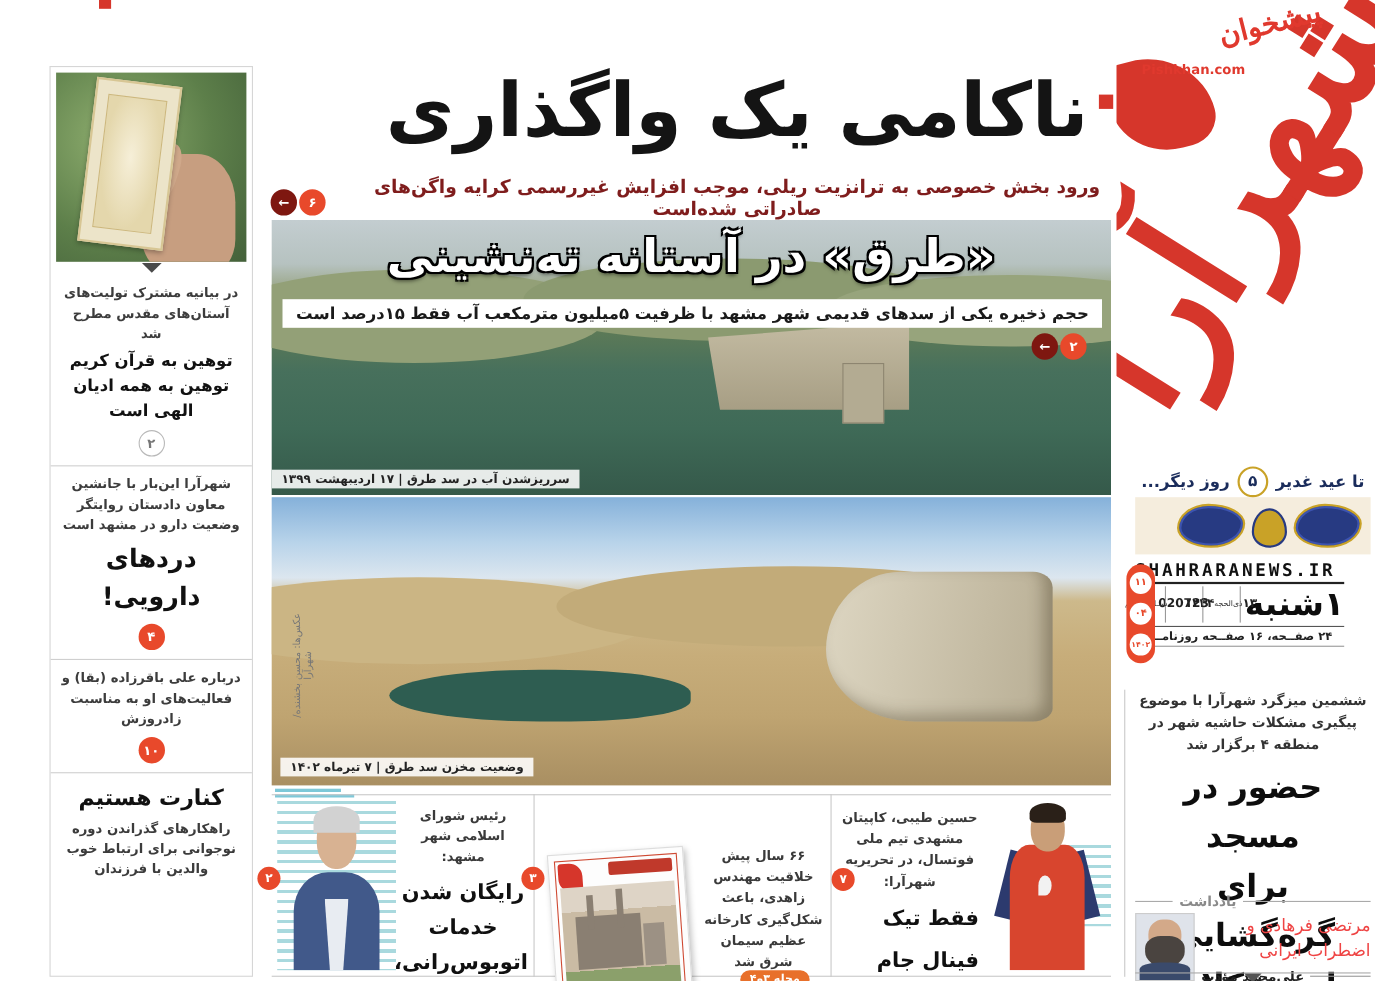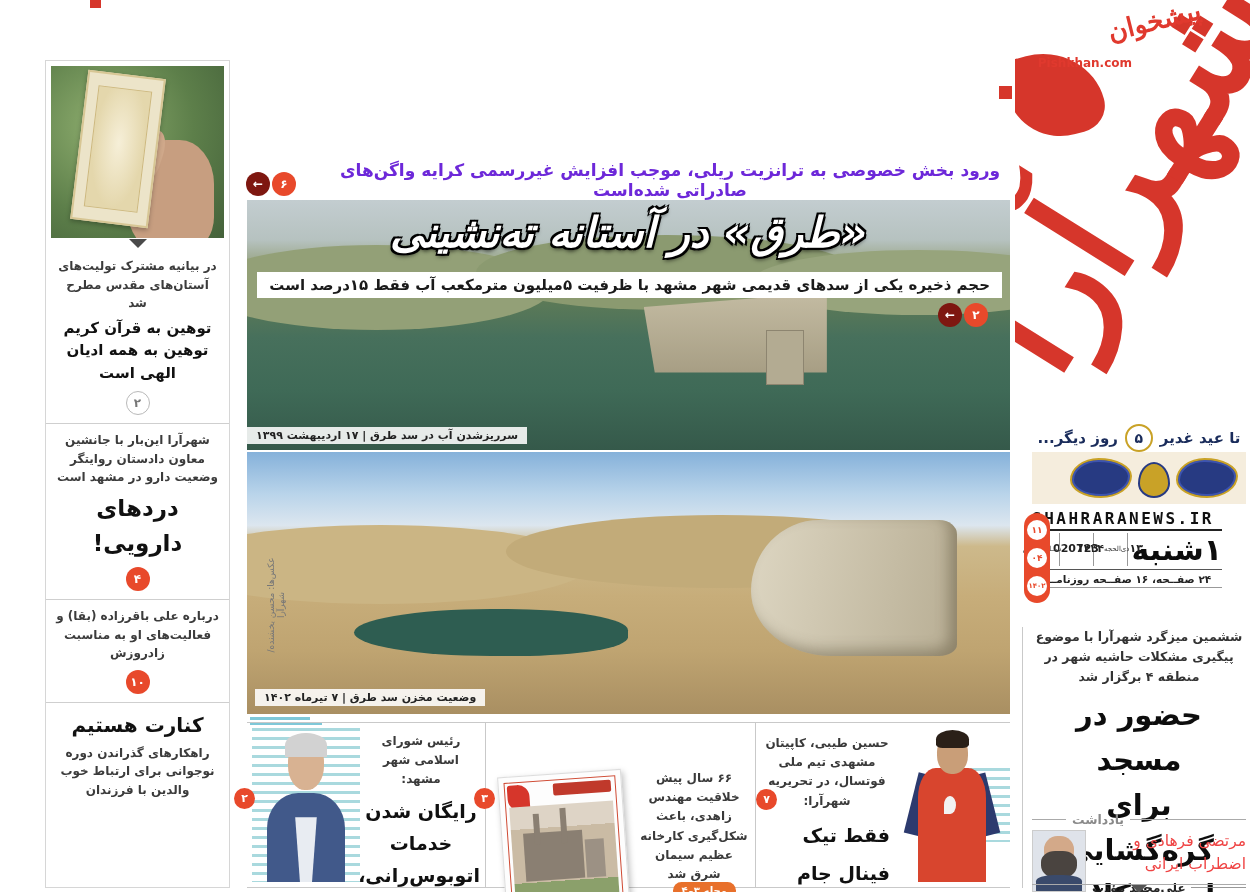--- a/index.html
+++ b/index.html
@@ -33,32 +33,32 @@
   .sb-item { padding:7px 10px 8px 10px; text-align:center; }
   .sb-item + .sb-item { border-top:1px solid #cfcfcf; }
   .sb-kicker { font-size:12px; font-weight:bold; color:#3c3c3c; line-height:1.55; }
   .sb-head { font-size:20px; font-weight:bold; color:#111; line-height:1.5; margin-top:4px; }
   .sb-item .pg { margin:7px auto 0 auto; }
 
   
   .lead-headline { left:330px; top:58px; width:680px; text-align:center; font-size:68px; font-weight:bold;
                    color:#141414; letter-spacing:-2px; line-height:1.3; }
   .lead-redsq { left:999px; top:86px; width:13px; height:13px; background:#d6362b; }
-  .lead-sub { left:330px; top:160px; width:680px; text-align:center; font-size:17px; font-weight:bold; color:#6d28d9; }
+  .lead-sub { left:330px; top:160px; width:680px; text-align:center; font-size:17px; font-weight:bold; color:#7f1d1d; }
   .badge-pair { display:flex; gap:2px; align-items:center; }
 
   
   .photo1 { left:247px; top:200px; width:763px; height:250px; overflow:hidden;
     background:linear-gradient(180deg,#c3cdd0 0%,#b6c2c0 16%,#9aa687 25%,#7b8a63 31%,#5d7a57 40%,#47705c 55%,#3f6a57 76%,#35594a 100%); }
   .hill { position:absolute; border-radius:50%; }
   .dam1 { position:absolute; left:52%; top:37%; width:24%; height:32%;
           background:linear-gradient(180deg,#c3bba2,#a79e84); clip-path:polygon(0 18%,100% 0,100% 100%,6% 100%); }
   .dam1-tower { position:absolute; left:68%; top:52%; width:5%; height:22%; background:#b3ab92; border:1px solid #8d8570; }
   .dam-headline { left:0; right:0; top:8px; text-align:center; font-size:42px; font-weight:bold; color:#fff;
-     text-shadow:-2px -2px 0 #000, 2px -2px 0 #000, -2px 2px 0 #000, 2px 2px 0 #000, 0 3px 4px rgba(0,0,0,.6);font-style:italic; }
+     text-shadow:-2px -2px 0 #000, 2px -2px 0 #000, -2px 2px 0 #000, 2px 2px 0 #000, 0 3px 4px rgba(0,0,0,.6); }
   .dam-strip { right:8px; top:72px; background:#fff; color:#1a1a1a; font-size:15px; font-weight:bold;
                padding:4px 12px; }
   .photo-caption { background:rgba(255,255,255,.88); color:#222; font-size:11px; font-weight:bold; padding:2px 9px; }
   .photo2 { left:247px; top:452px; width:763px; height:262px; overflow:hidden;
     background:linear-gradient(180deg,#85b1da 0%,#b9d4ea 16%,#dce6ef 28%,#cdb98b 36%,#c7ad7a 55%,#bfa471 76%,#a98f62 100%); }
   .pool { position:absolute; left:14%; top:60%; width:36%; height:18%; background:#2e5d51; border-radius:50% 45% 40% 50%; }
   .dam2 { position:absolute; right:7%; top:26%; width:27%; height:52%; background:linear-gradient(100deg,#ddd6c2,#b8ae94);
           border-radius:38% 10% 10% 45% / 60% 12% 10% 55%; box-shadow:inset -8px -6px 14px rgba(90,80,55,.45); }
   .credit-vert { left:216px; top:595px; width:120px; font-size:9px; color:#777; transform:rotate(-90deg);
                  transform-origin:center; text-align:center; }
@@ -185,20 +185,21 @@
     </div>
 
     <div class="sb-item">
       <div class="sb-head" style="font-size:20px;margin-top:0;">کنارت هستیم</div>
       <div class="sb-kicker" style="margin-top:4px;">راهکارهای گذراندن دوره نوجوانی برای ارتباط خوب والدین با فرزندان</div>
 
     </div>
 
   </div>
 
+  <div class="abs lead-headline">ناکامی یک واگذاری</div>
   <div class="abs lead-redsq"></div>
   <div class="abs lead-sub">ورود بخش خصوصی به ترانزیت ریلی، موجب افزایش غیررسمی کرایه واگن‌های صادراتی شده‌است</div>
   <div class="abs badge-pair" style="left:246px;top:172px;">
     <div class="pg">۶</div>
     <div class="pg darkarrow">←</div>
   </div>
 
   <div class="abs photo1">
     <div class="hill" style="left:-6%;top:18%;width:46%;height:34%;background:#93a077;"></div>
     <div class="hill" style="left:30%;top:14%;width:50%;height:30%;background:#8b9a70;"></div>

